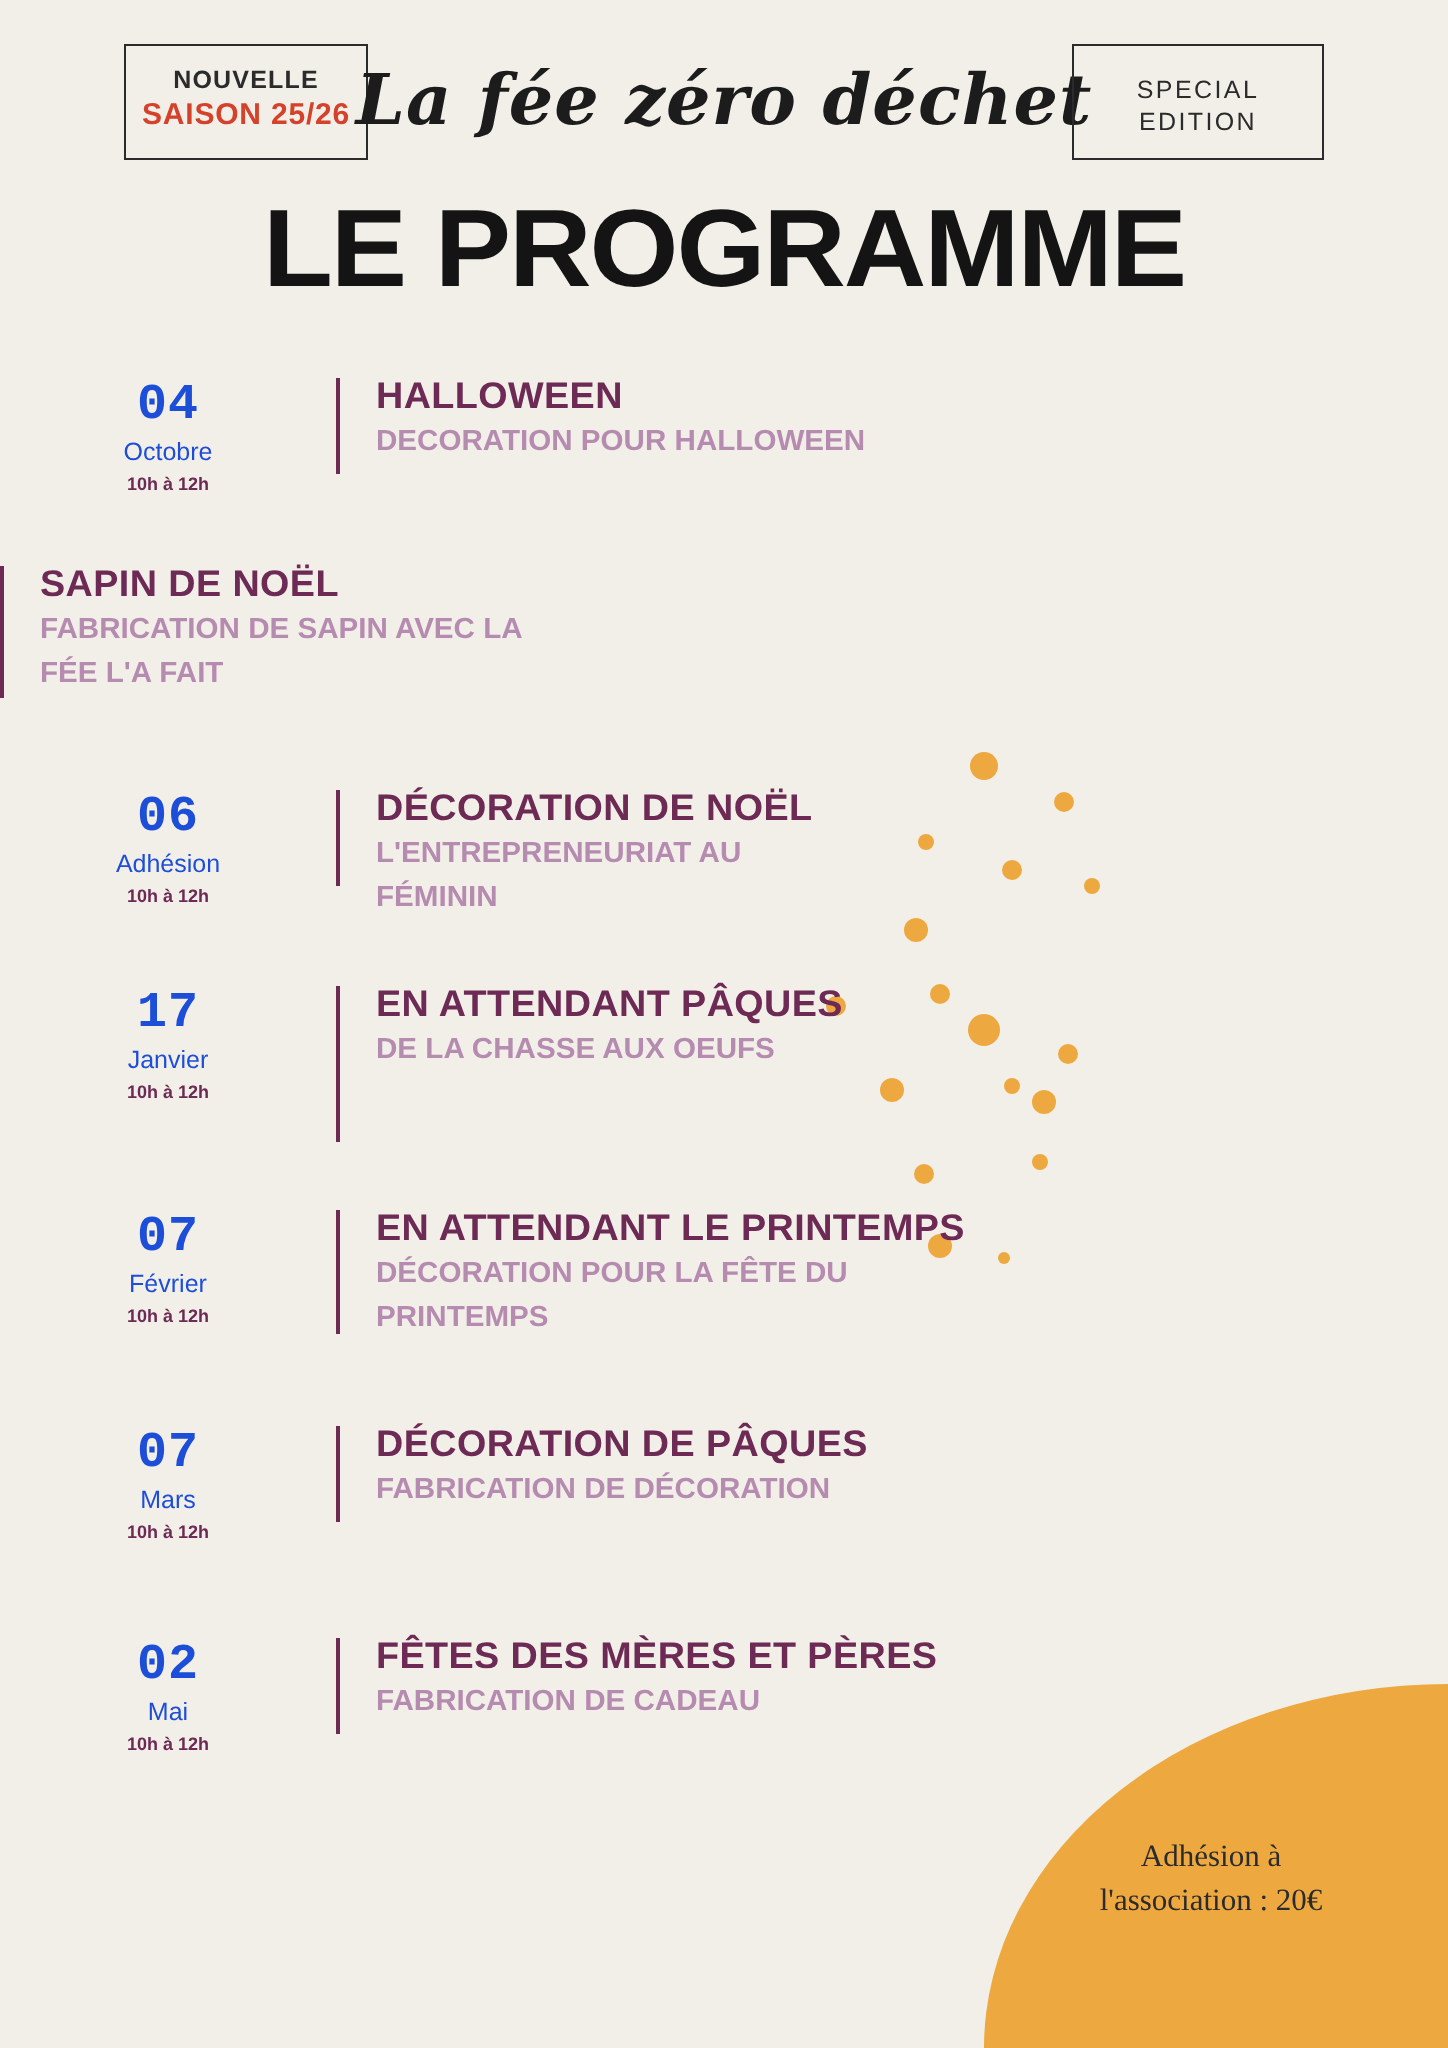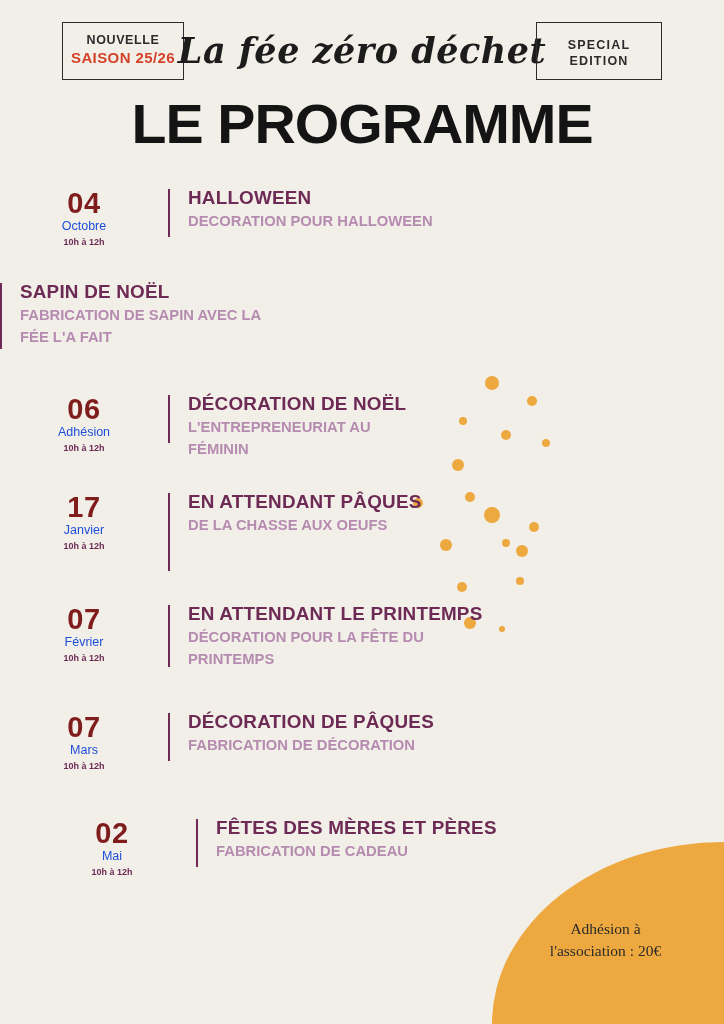--- a/index.html
+++ b/index.html
@@ -62,21 +62,21 @@
     right: 62px;
     top: 4px;
     width: 126px;
     height: 58px;
     padding-top: 14px;
   }
   .badge-right .l1 {
     font-size: 12.5px;
     letter-spacing: 1.2px;
     color: #2b2b2b;
-    font-weight: 700;
+    font-weight: 400;
     line-height: 16px;
   }
   .brand {
     position: absolute;
     left: 0;
     top: 0;
     width: 724px;
     text-align: center;
     font-family: "DejaVu Serif", serif;
     font-weight: 700;
@@ -152,24 +152,24 @@
     align-items: flex-start;
     margin-bottom: 16px;
   }
   .datecol {
     width: 168px;
     text-align: center;
     padding-top: 2px;
     flex: 0 0 168px;
   }
   .day {
-    font-family: Liberation Sans, sans-serif;
-    font-weight: 700;
-    font-size: 29px;
-    color: #7f1d1d;
+    font-family: Liberation Mono, monospace;
+    font-weight: 700;
+    font-size: 25px;
+    color: #1d4ed8;
     line-height: 30px;
     letter-spacing: 0.5px;
   }
   .month {
     font-family: "Liberation Sans", sans-serif;
     font-size: 12.5px;
     color: #1d4ed8;
     line-height: 17px;
   }
   .hours {
@@ -311,21 +311,21 @@
           <div class="day">07</div>
           <div class="month">Mars</div>
           <div class="hours">10h à 12h</div>
         </div>
         <div class="bar" style="height: 48px;"></div>
         <div class="txtcol">
           <div class="ev-title">DÉCORATION DE PÂQUES</div>
           <div class="ev-sub">FABRICATION DE DÉCORATION</div>
         </div>
       </div>
-      <div class="row" style="min-height: 80px; margin-left: 28px;">
+      <div class="row" style="min-height: 80px;">
         <div class="datecol">
           <div class="day">02</div>
           <div class="month">Mai</div>
           <div class="hours">10h à 12h</div>
         </div>
         <div class="bar" style="height: 48px;"></div>
         <div class="txtcol">
           <div class="ev-title">FÊTES DES MÈRES ET PÈRES</div>
           <div class="ev-sub">FABRICATION DE CADEAU</div>
         </div>

